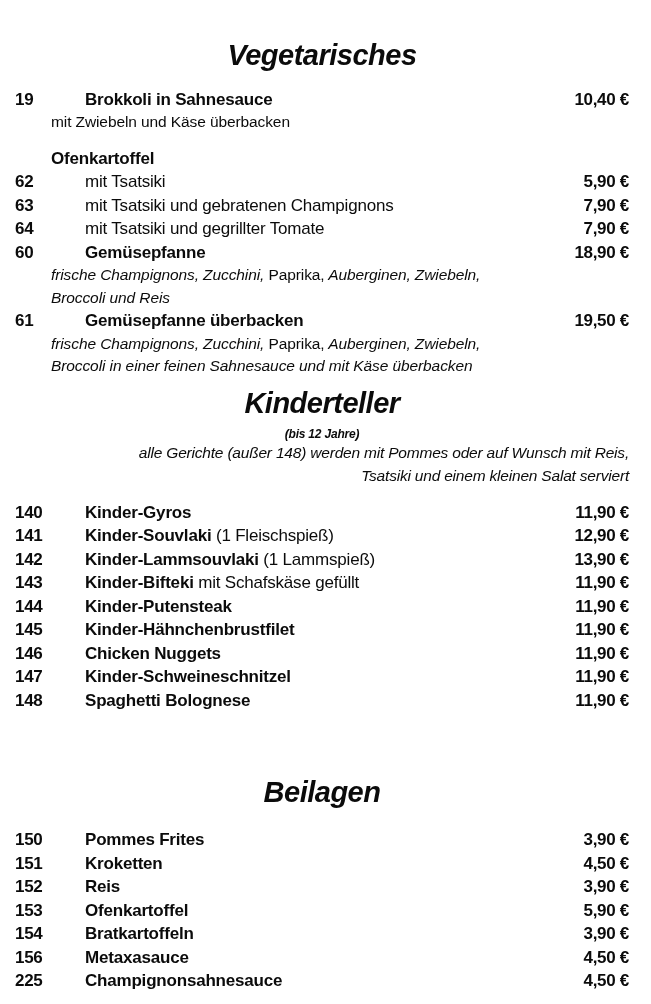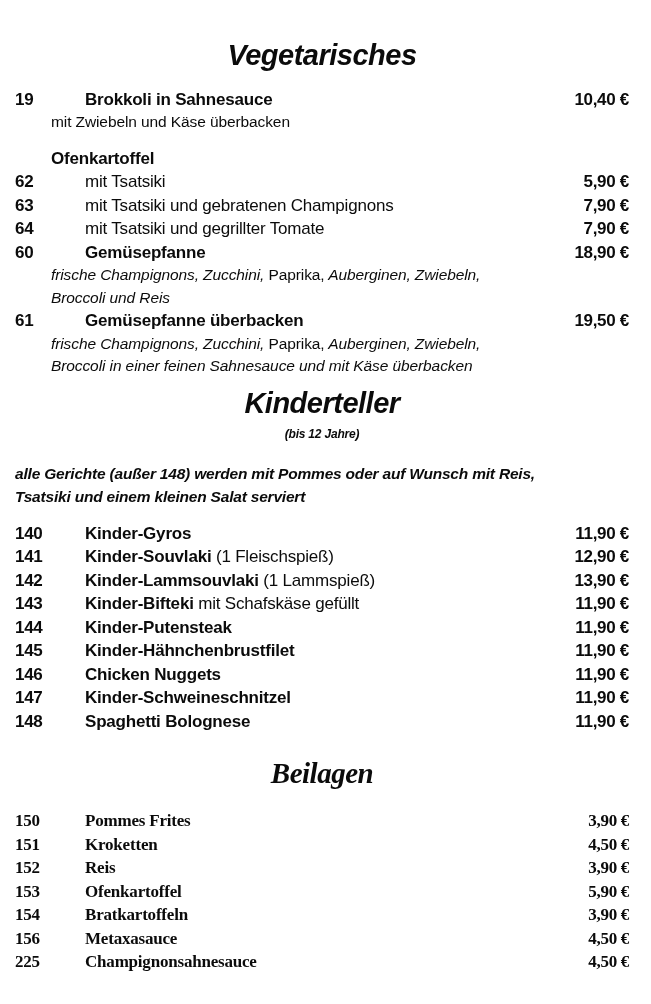--- a/index.html
+++ b/index.html
@@ -31,26 +31,25 @@
   .section-title.first { margin-top: 0; }
   .section-subtitle {
     text-align: center;
     font-size: 12px;
     font-weight: 700;
     font-style: italic;
     margin-top: 7px;
     letter-spacing: -0.2px;
   }
   .section-note {
-    text-align: left;
+    text-align: right;
     font-size: 15.5px;
-    font-weight: 700;
+    font-weight: 400;
     font-style: italic;
     line-height: 23px;
-    margin-top: 21px;
     letter-spacing: -0.2px;
   }
   .rows { margin-top: 15px; }
   .row {
     display: flex;
     align-items: baseline;
     line-height: 23.5px;
     font-size: 17px;
     gap: 34px;
   }
@@ -86,21 +85,21 @@
     margin-left: 36px;
     font-size: 15.5px;
     line-height: 22.5px;
     letter-spacing: -0.1px;
   }
   .desc-line .it { font-style: italic; }
   .desc-line .up { font-style: normal; text-align: right; }
   .sec-vegetarisches .rows { margin-top: 16px; }
   .sec-kinderteller { margin-top: 10px; }
   .sec-kinderteller .rows { margin-top: 14px; }
-  .sec-beilagen { margin-top: 25px; font-family: Liberation Serif, serif; }
+  .sec-beilagen { margin-top: 65px; }
   .sec-beilagen .rows { margin-top: 19px; }
 </style>
 </head>
 <body>
 
 <main class="menu">
     <section class="section sec-vegetarisches">
       <div class="section-title first">Vegetarisches</div>
       <div class="rows">
         <div class="row">

